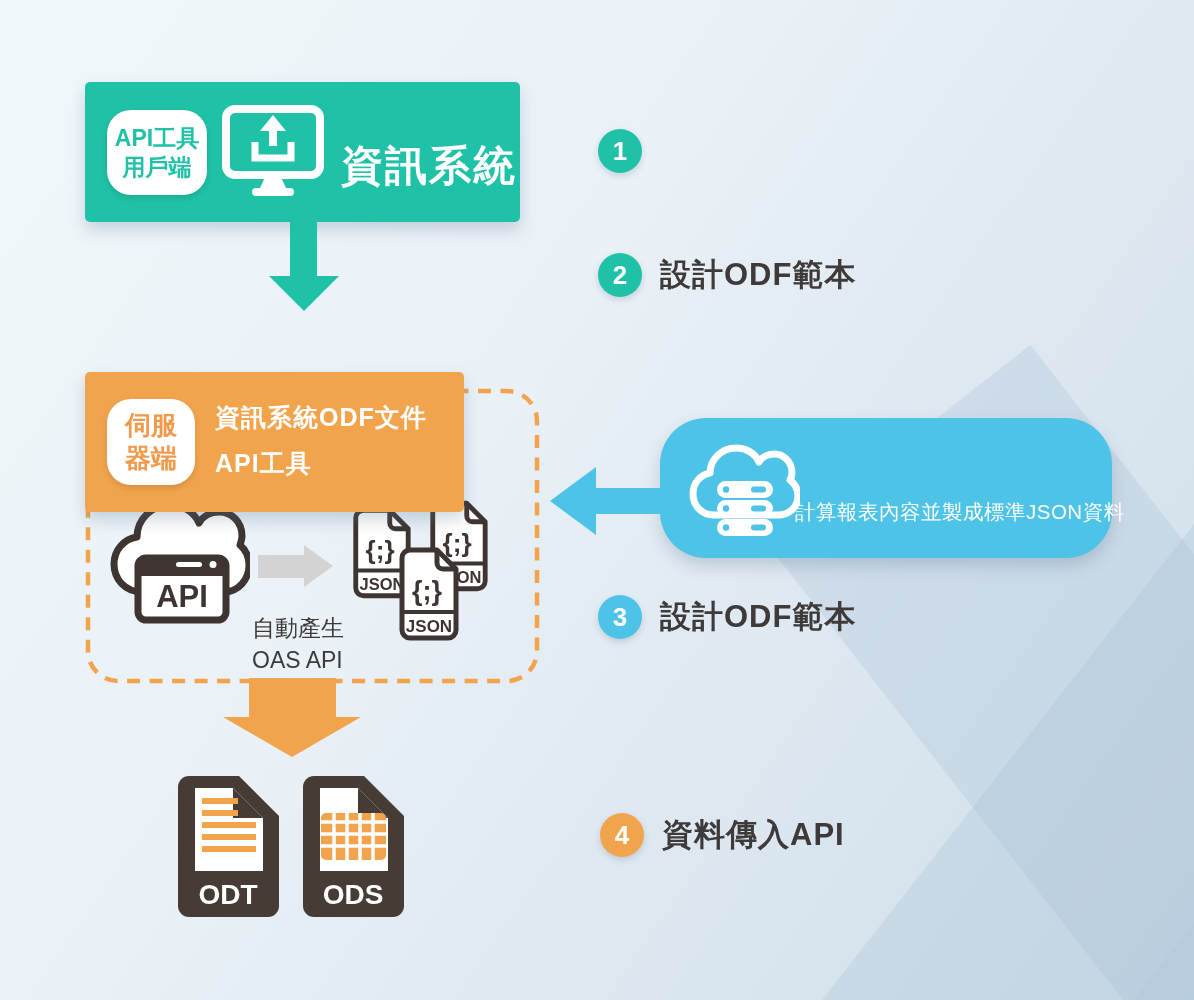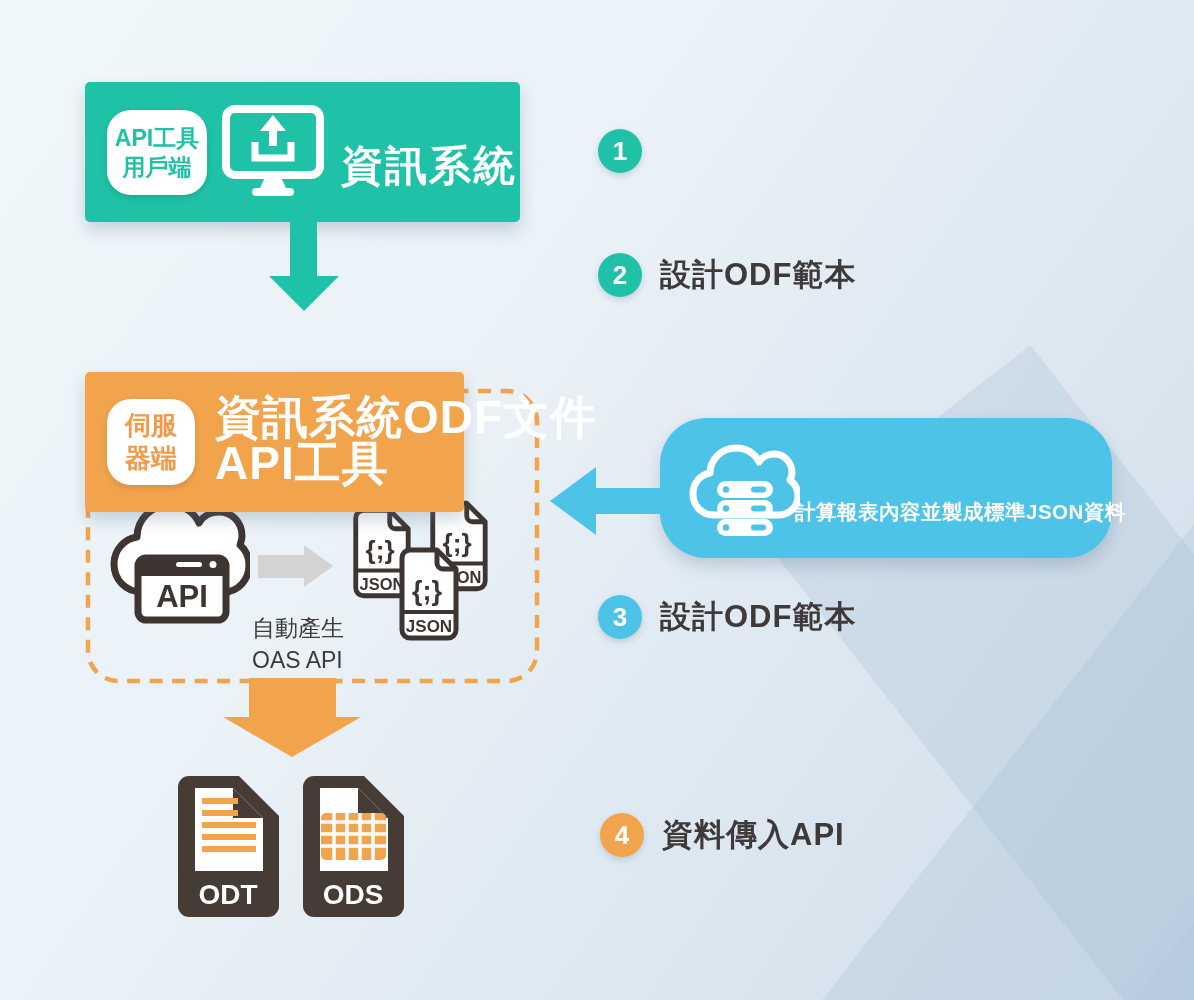--- a/index.html
+++ b/index.html
@@ -25,31 +25,31 @@
   .client-box{left:85px;top:82px;width:435px;height:140px;}
   .client-box .badge{left:22px;top:28px;width:100px;height:85px;color:#1FC2A6;font-size:23px;line-height:29px;}
   .client-box .icon{position:absolute;left:132px;top:22px;}
   .client-box .title{position:absolute;left:256px;top:56px;color:#fff;font-size:42px;font-weight:700;letter-spacing:2px;white-space:nowrap;}
 
   .arrow-stem{position:absolute;}
   .tri{position:absolute;width:0;height:0;}
 
   .server-box{left:85px;top:325px;width:379px;height:140px;z-index:3;margin-top:47px;}
   .server-box .badge{left:22px;top:27px;width:88px;height:86px;color:#F2994A;font-size:26px;line-height:33px;}
-  .server-box .title{position:absolute;left:130px;top:22px;color:#fff;font-weight:700;font-size:46px;line-height:46px;letter-spacing:1px;white-space:nowrap;}
+  .server-box .title{position:absolute;left:130px;top:22px;color:#fff;font-weight:700;font-size:25px;line-height:46px;letter-spacing:1px;white-space:nowrap;}
 
   .dashed-wrap{position:absolute;left:85px;top:388px;z-index:1;}
 
   .flow-icon{position:absolute;z-index:2;}
   .caption{position:absolute;left:252px;top:612px;z-index:2;color:#3E3A39;font-size:23px;line-height:32px;font-weight:500;white-space:nowrap;}
 
   .legacy-box{left:660px;top:418px;width:452px;height:140px;border-radius:46px;}
   .legacy-box .icon{position:absolute;left:28px;top:16px;}
   .legacy-box .title{position:absolute;left:131px;top:28px;color:#fff;font-size:37px;font-weight:700;letter-spacing:1px;white-space:nowrap;}
-  .legacy-box .subtitle{position:absolute;left:135px;top:80px;color:#fff;font-size:20.5px;font-weight:700;letter-spacing:.5px;white-space:nowrap;}
+  .legacy-box .subtitle{position:absolute;left:135px;top:80px;color:#fff;font-size:20.5px;font-weight:400;letter-spacing:.5px;white-space:nowrap;}
 
   .step{position:absolute;display:flex;gap:18px;align-items:flex-start;}
   .step .num{width:44px;height:44px;border-radius:50%;color:#fff;font-size:26px;font-weight:700;
     display:flex;align-items:center;justify-content:center;flex:0 0 44px;box-shadow:0 3px 6px rgba(90,120,145,.25);}
   .step .txt{color:#3E3A39;font-size:31px;font-weight:700;line-height:45px;letter-spacing:1px;white-space:nowrap;margin-top:-1px;}
 
   .files{position:absolute;left:0;top:0;}
 </style>
 </head>
 <body>

